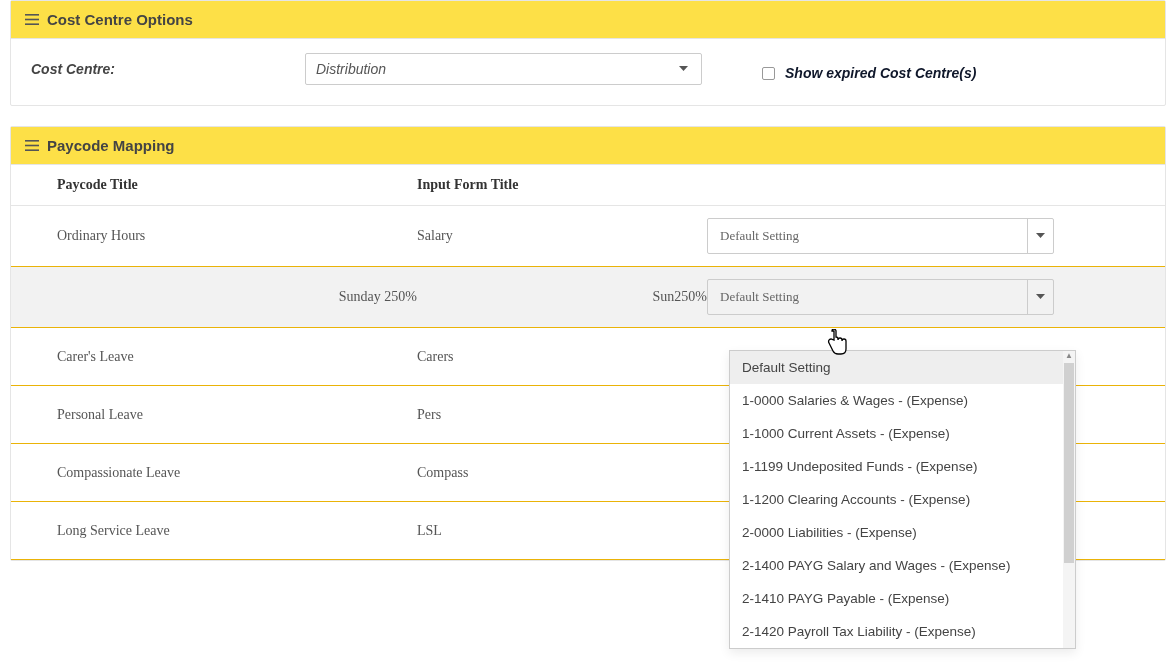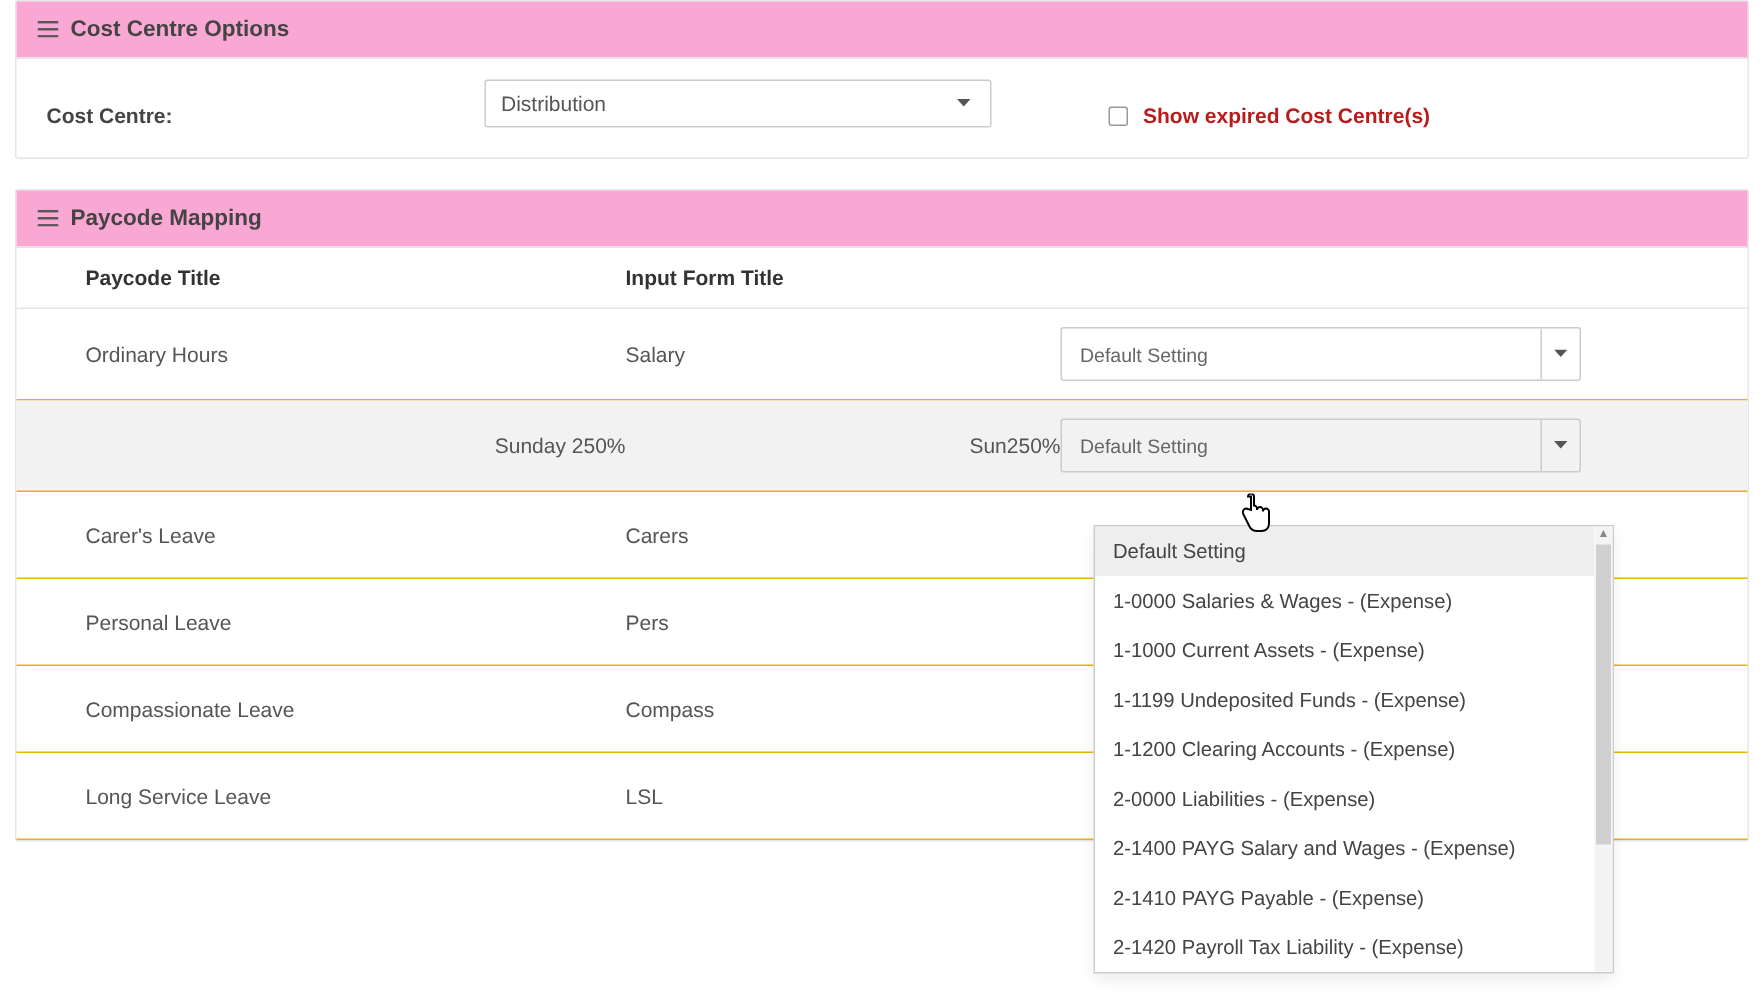--- a/index.html
+++ b/index.html
@@ -17,50 +17,51 @@
   .page {
     padding: 0 10px;
   }
   .panel {
     border: 1px solid #e5e5e5;
     border-radius: 2px;
     margin-bottom: 20px;
     background: #fff;
   }
   .panel-header {
-    background: #f9a8d4;
+    background: #fde047;
     border-bottom: 1px solid #e5e5e5;
     padding: 10px 14px;
     display: flex;
     align-items: center;
     font-weight: 700;
     color: #444;
     font-size: 15px;
   }
   .panel-header .menu-icon {
     margin-right: 8px;
     display: inline-flex;
   }
   .panel-body {
     padding: 14px 14px 20px 14px;
   }
 
   .form-row {
     display: flex;
-    align-items: flex-end;
-    gap: 48px;
+    align-items: center;
+    gap: 30px;
+    font-style: italic;
   }
   .form-label {
     width: 250px;
     padding-left: 6px;
     font-weight: 700;
     color: #444;
   }
   .select {
-    width: 338px;
+    width: 397px;
     height: 32px;
     border: 1px solid #ccc;
     border-radius: 2px;
     background: #fff;
     display: flex;
     align-items: center;
     justify-content: space-between;
     padding: 0 10px;
     color: #555;
     cursor: pointer;
@@ -79,25 +80,26 @@
   .checkbox {
     width: 13px; height: 13px;
     border: 1px solid #999;
     border-radius: 2px;
     background: #fff;
     margin-right: 10px;
     cursor: pointer;
   }
   .check-label {
     font-weight: 700;
-    color: #b91c1c;
+    color: #0f172a;
   }
 
   .table {
     width: 100%;
+    font-family: Liberation Serif, serif;
   }
   .thead {
     border-bottom: 1px solid #e5e5e5;
     padding: 12px 0 12px 46px;
     display: flex;
     font-weight: 700;
     color: #333;
   }
   .trow {
     border-bottom: 1px solid #eab308;

